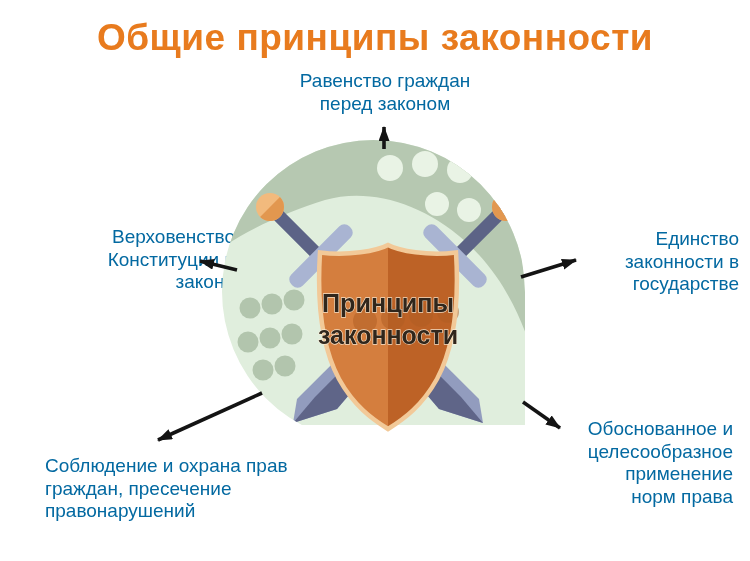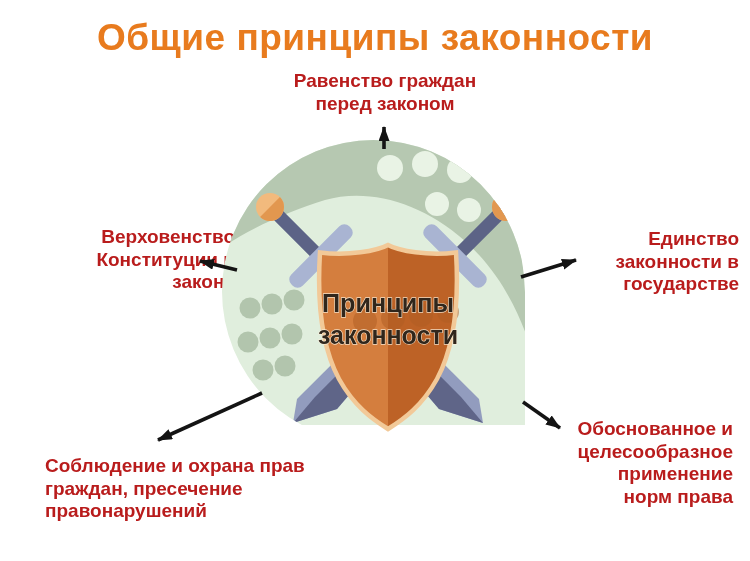--- a/index.html
+++ b/index.html
@@ -6,22 +6,22 @@
   .stage {
     position:relative; width:750px; height:561px; background:#ffffff;
     font-family:"Liberation Sans", sans-serif; overflow:hidden;
   }
   .title {
     position:absolute; left:0; right:0; top:19px; margin:0;
     text-align:center; font-size:37px; line-height:38px; font-weight:bold;
     color:#e87b1e; letter-spacing:0.5px;
   }
   .node {
-    position:absolute; font-weight:bold; font-size:19px; line-height:22.5px;
-    color:#b91c1c; white-space:pre-line;
+    position:absolute; font-weight:normal; font-size:19px; line-height:22.5px;
+    color:#0369a1; white-space:pre-line;
   }
   .node-top          { left:235px; top:70px;  width:300px; text-align:center; }
   .node-left         { left:45px;  top:226px; width:190px; text-align:right; }
   .node-right        { left:589px; top:228px; width:150px; text-align:right; }
   .node-bottom-left  { left:45px;  top:455px; width:270px; text-align:left; }
   .node-bottom-right { left:523px; top:418px; width:210px; text-align:right; }
   .center-art { position:absolute; left:215px; top:138px; width:315px; height:295px; }
   .arrows-layer { position:absolute; left:0; top:0; width:750px; height:561px; pointer-events:none; }
   .shield-caption {
     font-family:"Liberation Sans", sans-serif; font-weight:bold;

